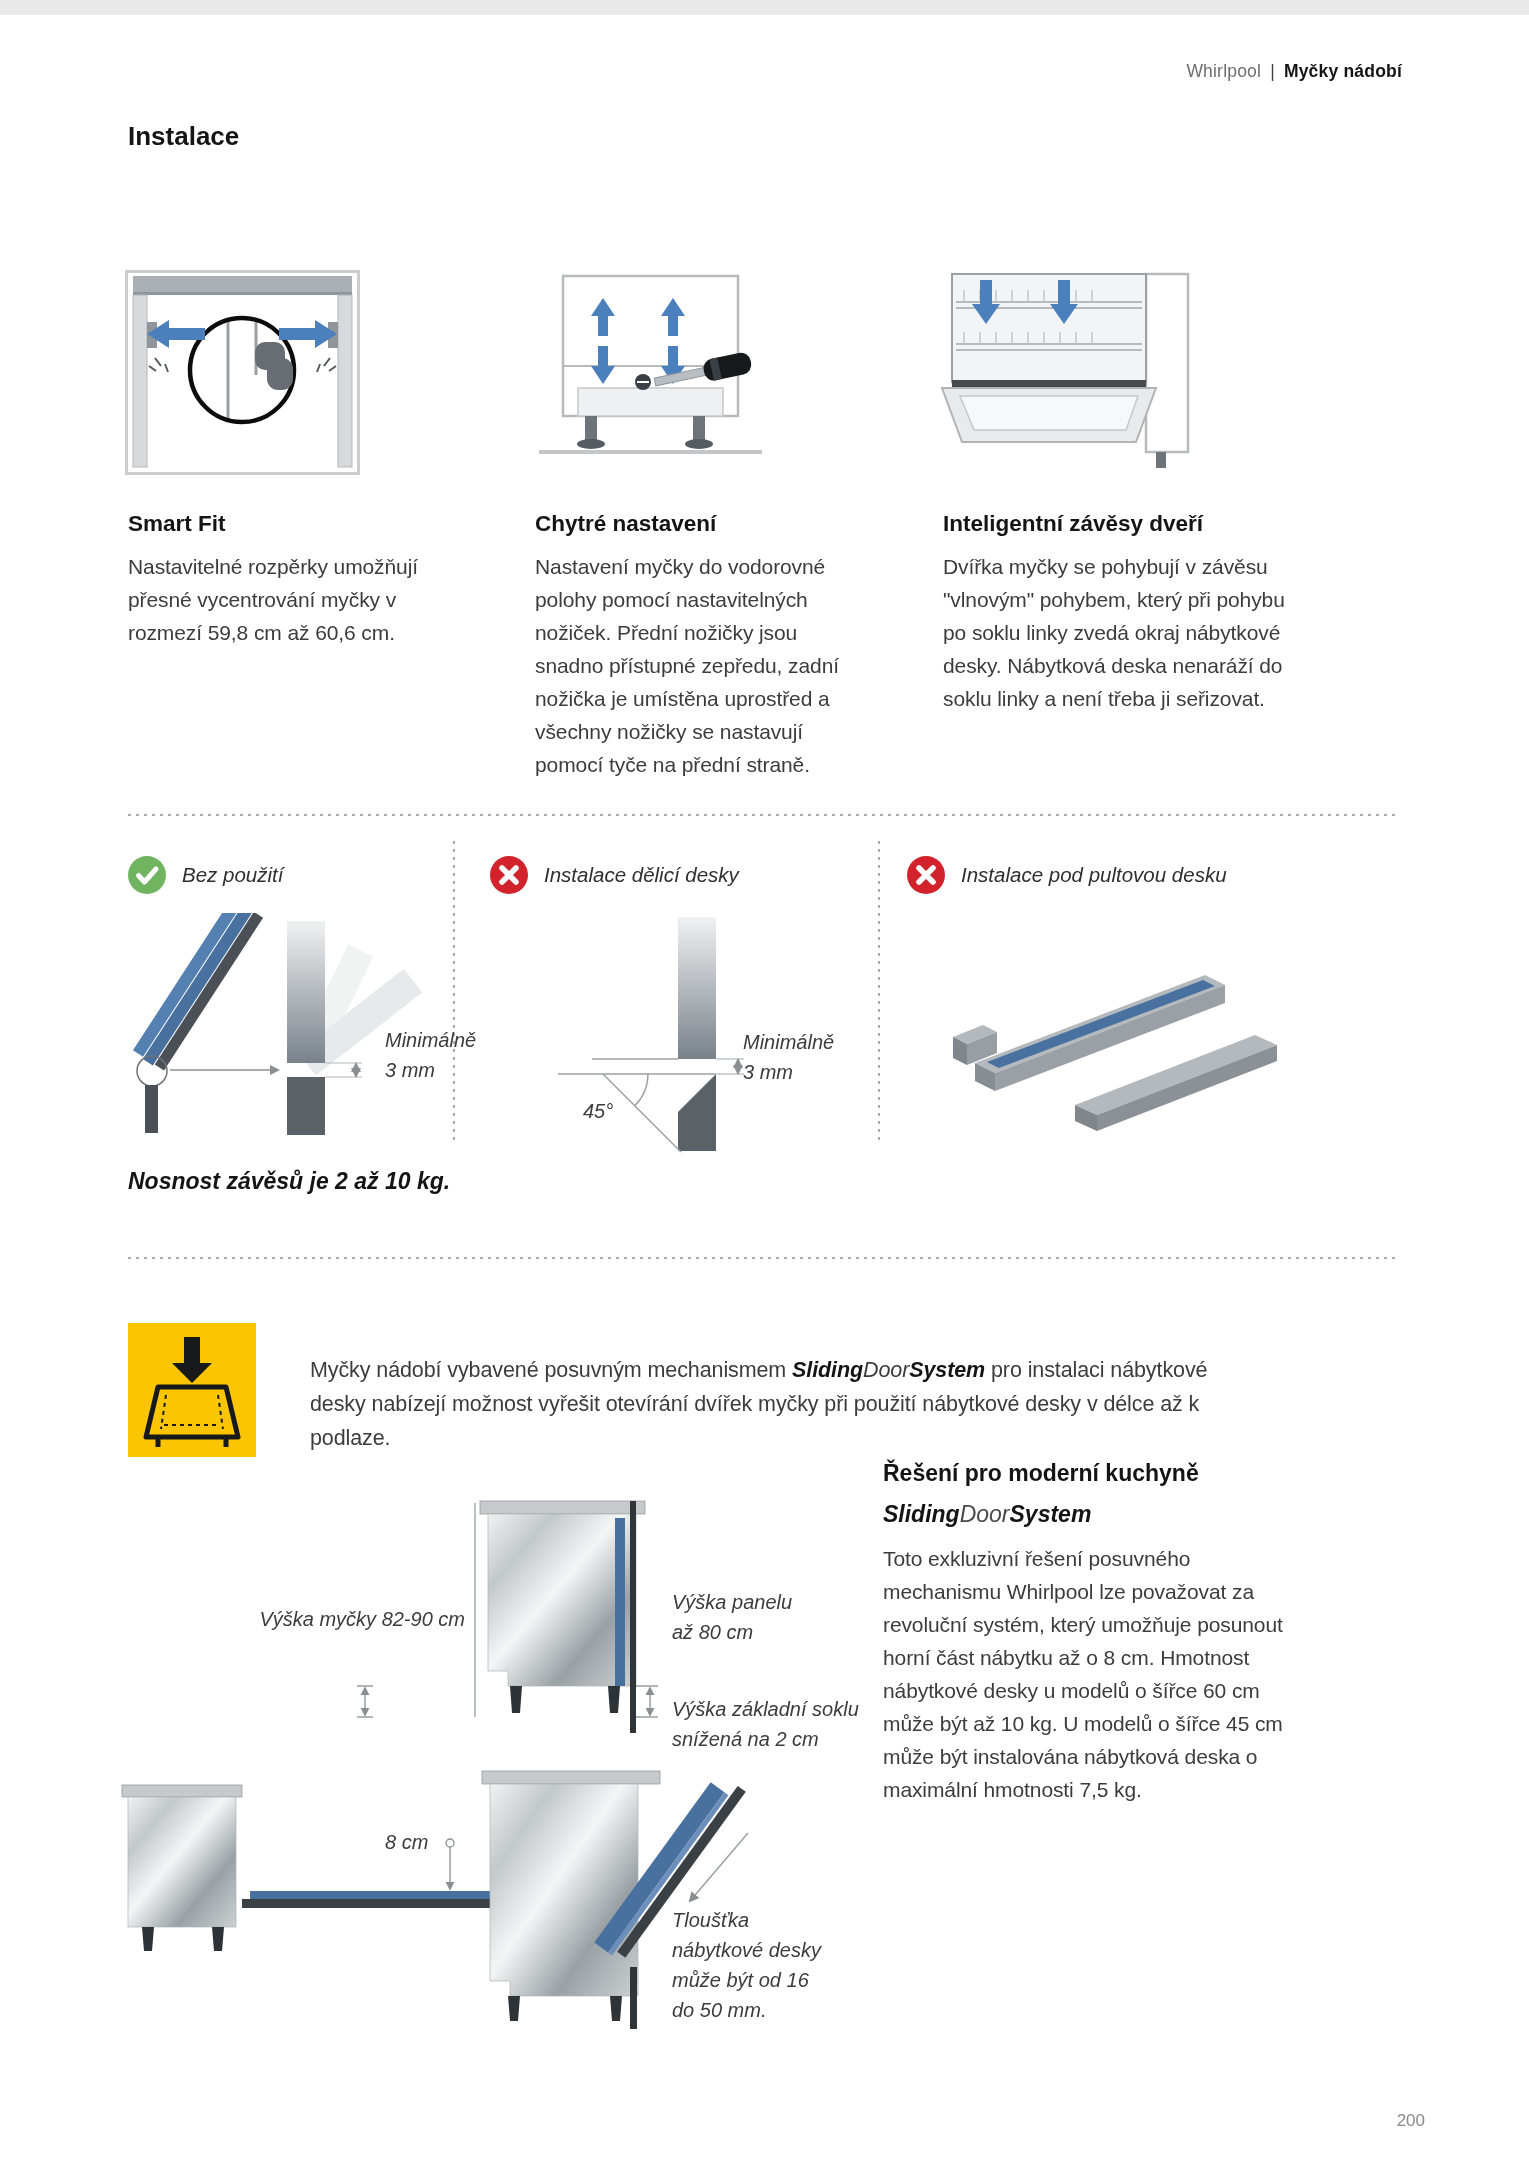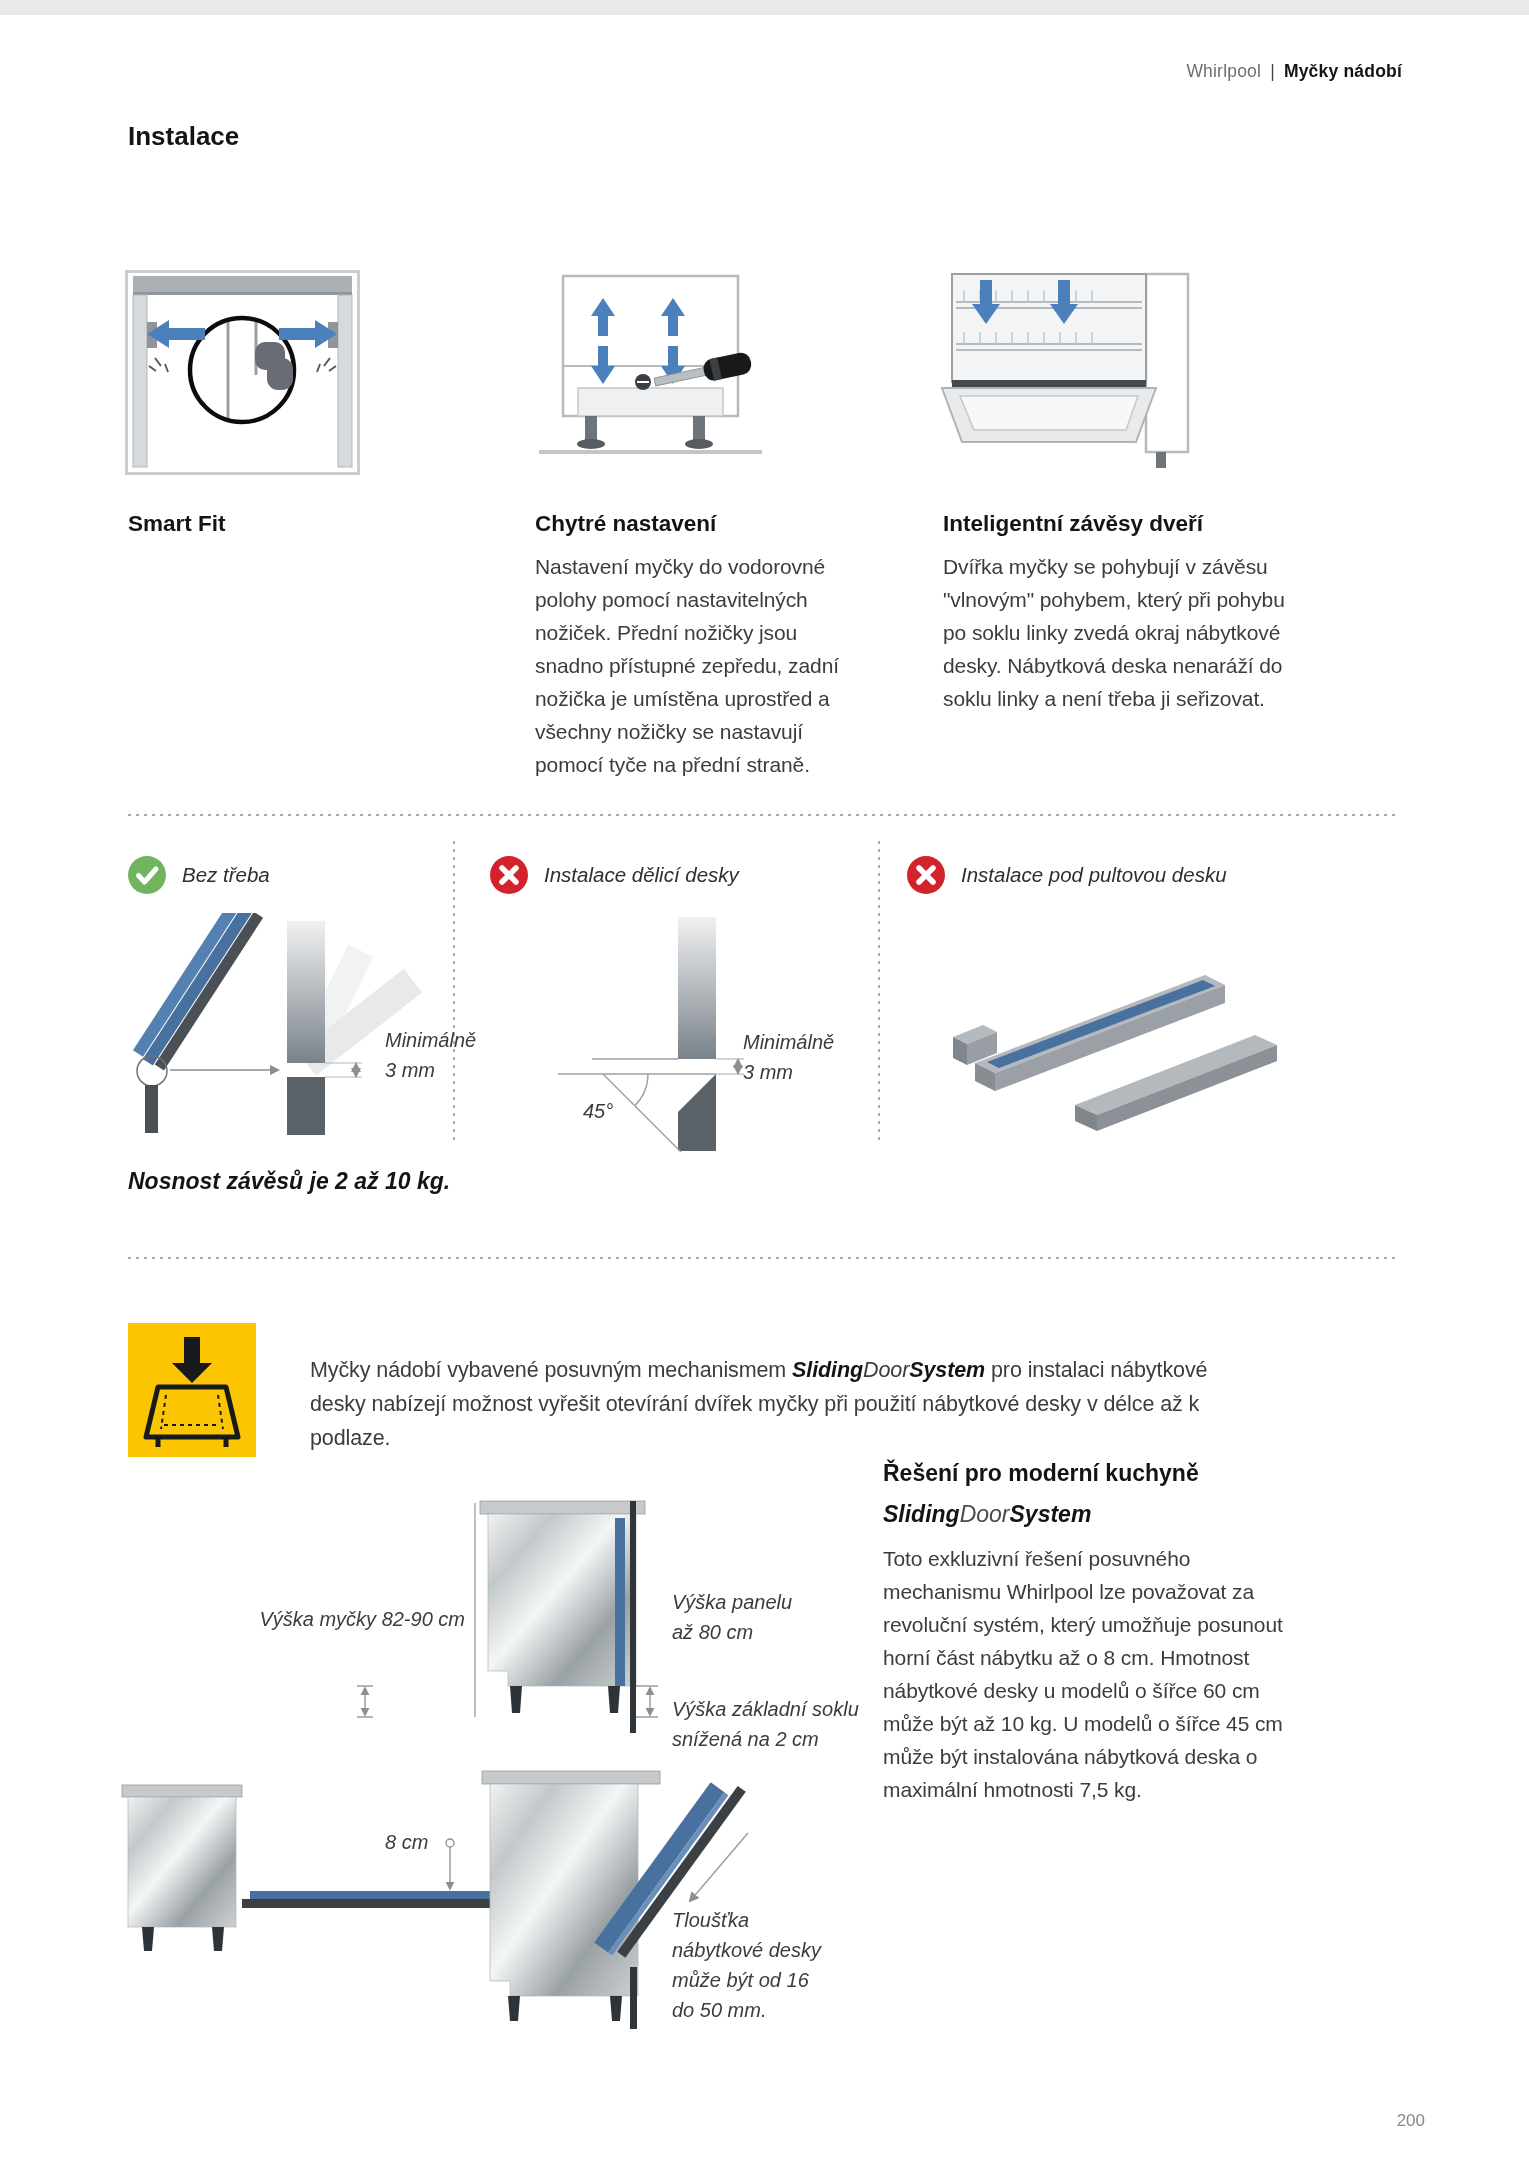--- a/index.html
+++ b/index.html
@@ -163,40 +163,41 @@
     <polygon points="2,118 216,118 196,172 22,172" fill="#e8eaec" stroke="#b0b4b7" stroke-width="2"></polygon>
     <polygon points="20,126 198,126 186,160 34,160" fill="#f7f8f9" stroke="#c5c8ca" stroke-width="1.5"></polygon>
     <g fill="#4b80bd">
       <polygon points="40,10 52,10 52,34 60,34 46,54 32,34 40,34"></polygon>
       <polygon points="118,10 130,10 130,34 138,34 124,54 110,34 118,34"></polygon>
     </g>
   </svg>
 
   <div class="fcol" style="left:128px;width:310px">
     <h3>Smart Fit</h3>
+    <p>Nastavitelné rozpěrky umožňují přesné vycentrování myčky v rozmezí 59,8 cm až 60,6 cm.</p>
   </div>
   <div class="fcol" style="left:535px;width:330px">
     <h3>Chytré nastavení</h3>
     <p>Nastavení myčky do vodorovné polohy pomocí nastavitelných nožiček. Přední nožičky jsou snadno přístupné zepředu, zadní nožička je umístěna uprostřed a všechny nožičky se nastavují pomocí tyče na přední straně.</p>
   </div>
   <div class="fcol" style="left:943px;width:345px">
     <h3>Inteligentní závěsy dveří</h3>
     <p>Dvířka myčky se pohybují v závěsu "vlnovým" pohybem, který při pohybu po soklu linky zvedá okraj nábytkové desky. Nábytková deska nenaráží do soklu linky a není třeba ji seřizovat.</p>
   </div>
 
   <div class="hrule" style="top:799px"></div>
   <div class="vrule" style="left:453px"></div>
   <div class="vrule" style="left:878px"></div>
 
   <div class="case" style="left:128px">
     <svg width="38" height="38" viewBox="0 0 38 38">
       <circle cx="19" cy="19" r="19" fill="#71b460"></circle>
       <path d="M10.5 19.5 l6 6.5 L28 13" stroke="#fff" stroke-width="5" fill="none" stroke-linecap="round" stroke-linejoin="round"></path>
     </svg>
-    <span class="lbl">Bez třeba</span>
+    <span class="lbl">Bez použití</span>
   </div>
   <div class="case" style="left:490px">
     <svg width="38" height="38" viewBox="0 0 38 38">
       <circle cx="19" cy="19" r="19" fill="#d2232c"></circle>
       <path d="M12 12 L26 26 M26 12 L12 26" stroke="#fff" stroke-width="5.5" stroke-linecap="round"></path>
     </svg>
     <span class="lbl">Instalace dělicí desky</span>
   </div>
   <div class="case" style="left:907px">
     <svg width="38" height="38" viewBox="0 0 38 38">

